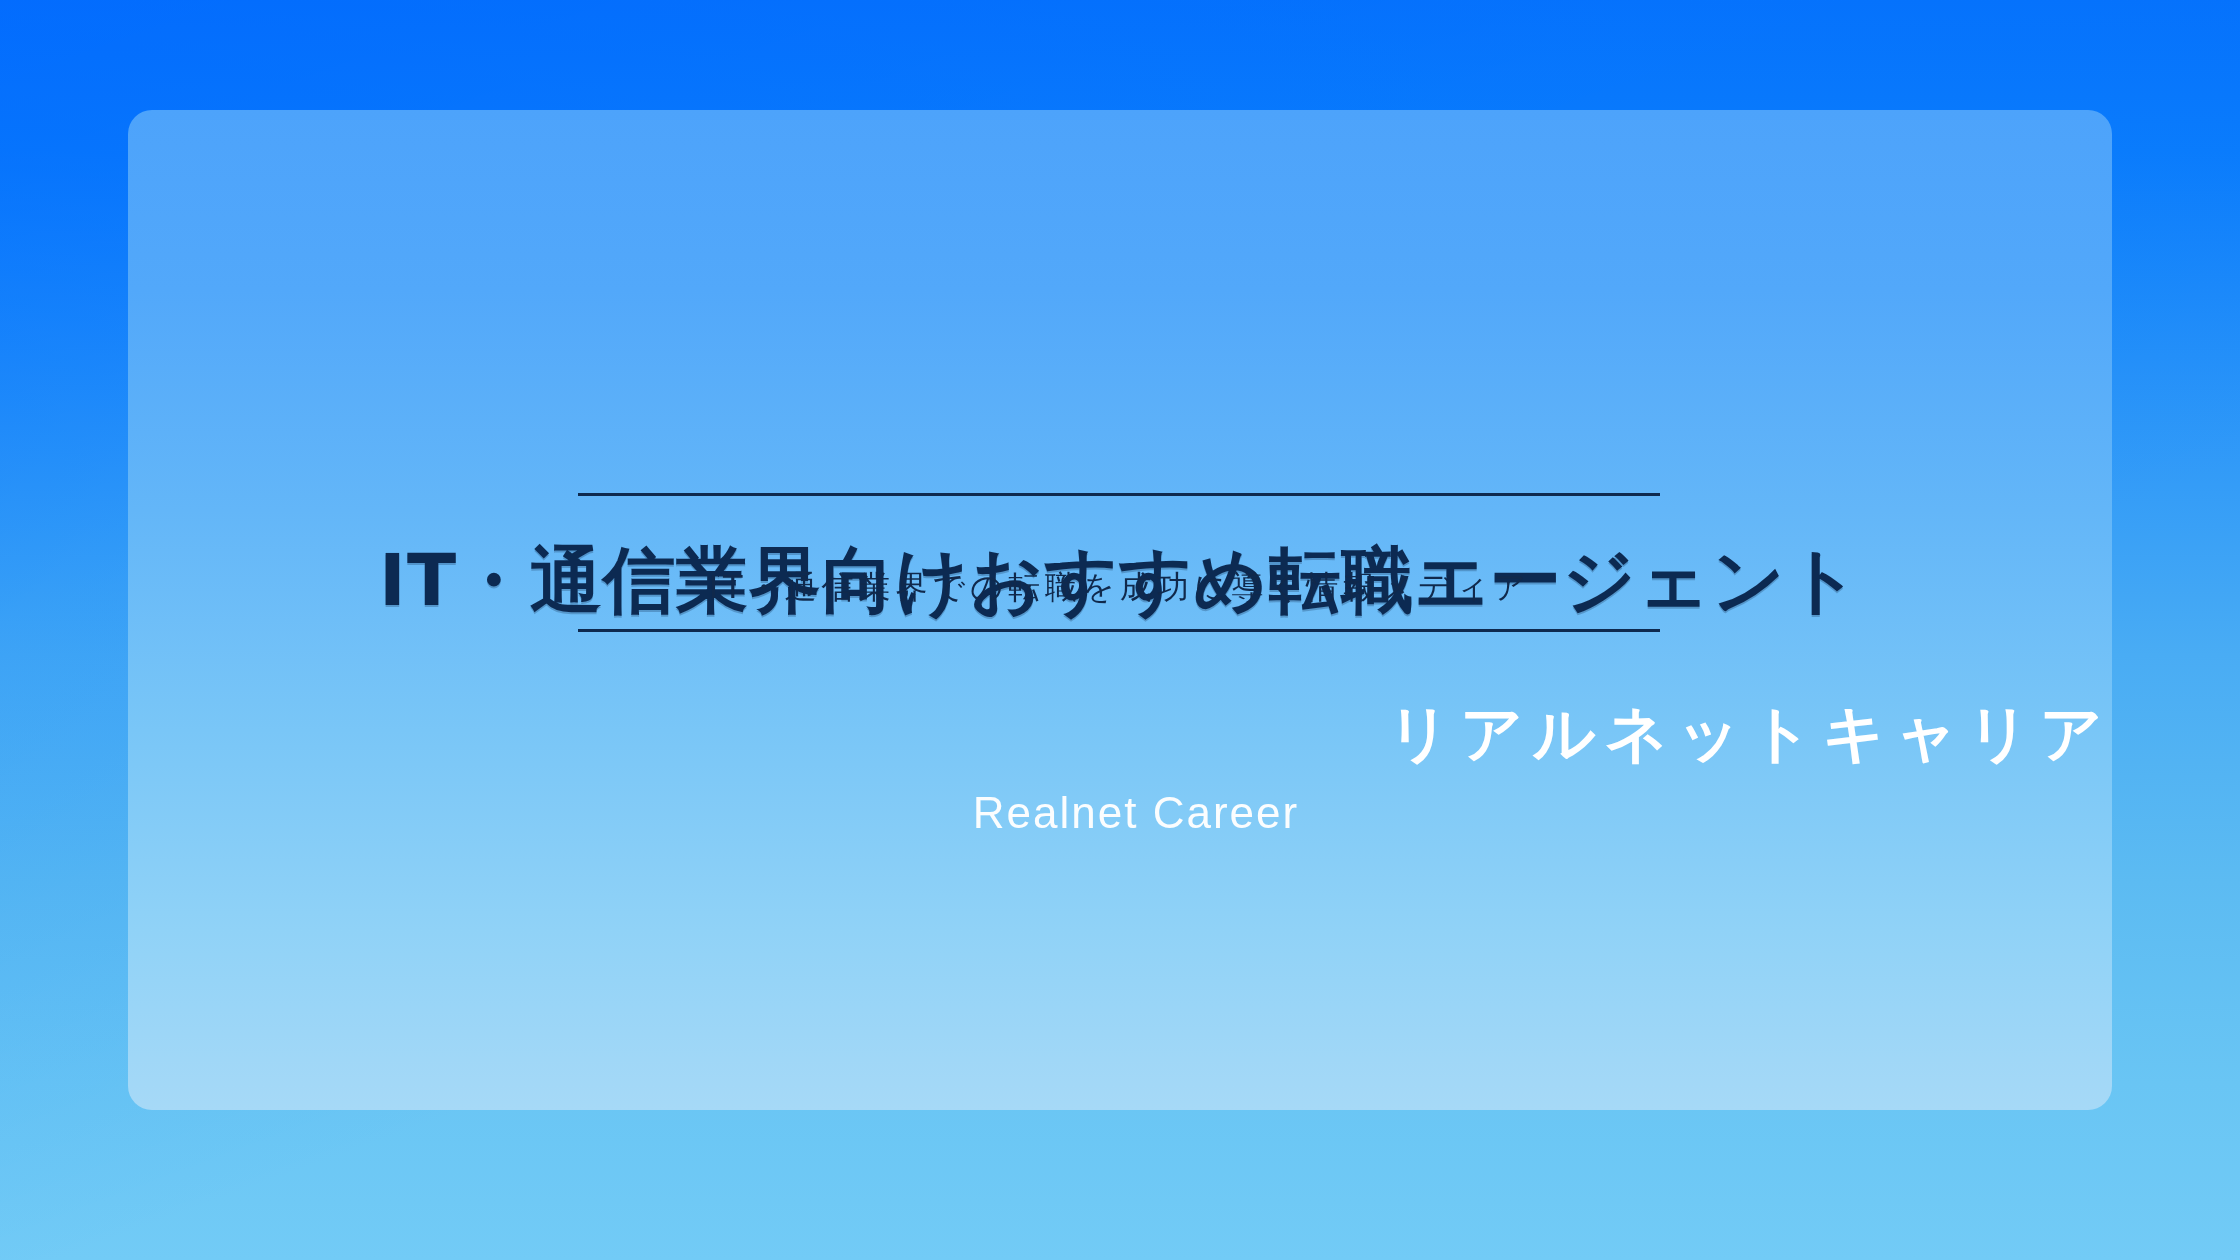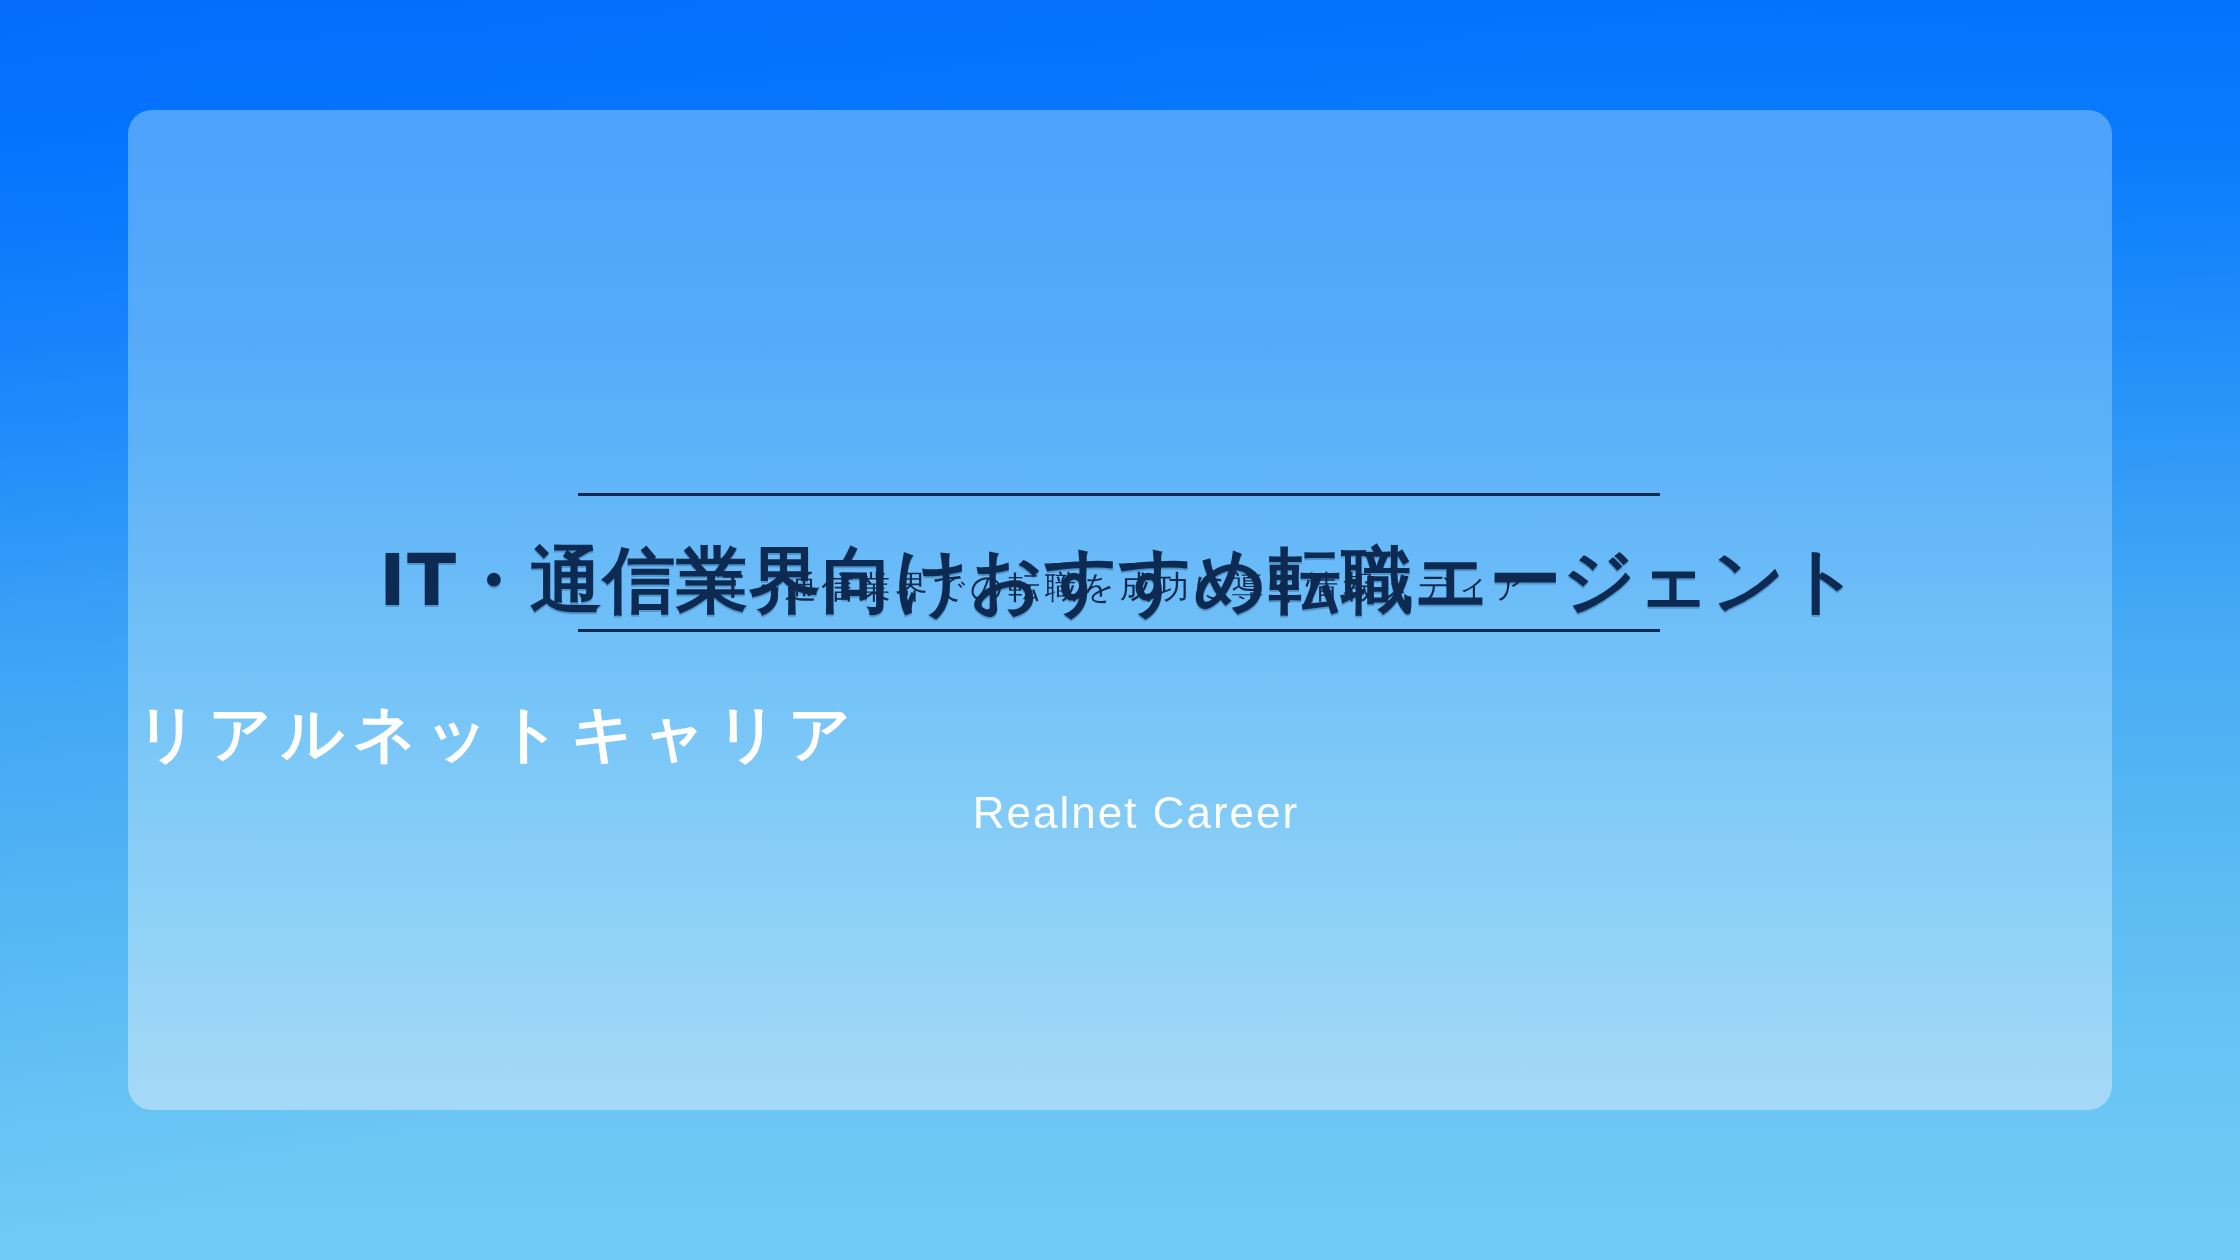--- a/index.html
+++ b/index.html
@@ -115,21 +115,21 @@
     letter-spacing: 5px;
     white-space: nowrap;
   }
 
   
   .brand-jp {
     position: absolute;
     left: 8px;
     right: 0;
     top: 582px;
-    text-align: left;
+    text-align: right;
     color: #FFFFFF;
     font-family: "DejaVu Sans", "Liberation Sans", sans-serif;
     font-weight: 700;
     font-size: 62px;
     letter-spacing: 9px;
     white-space: nowrap;
   }
 
   .brand-en {
     position: absolute;

